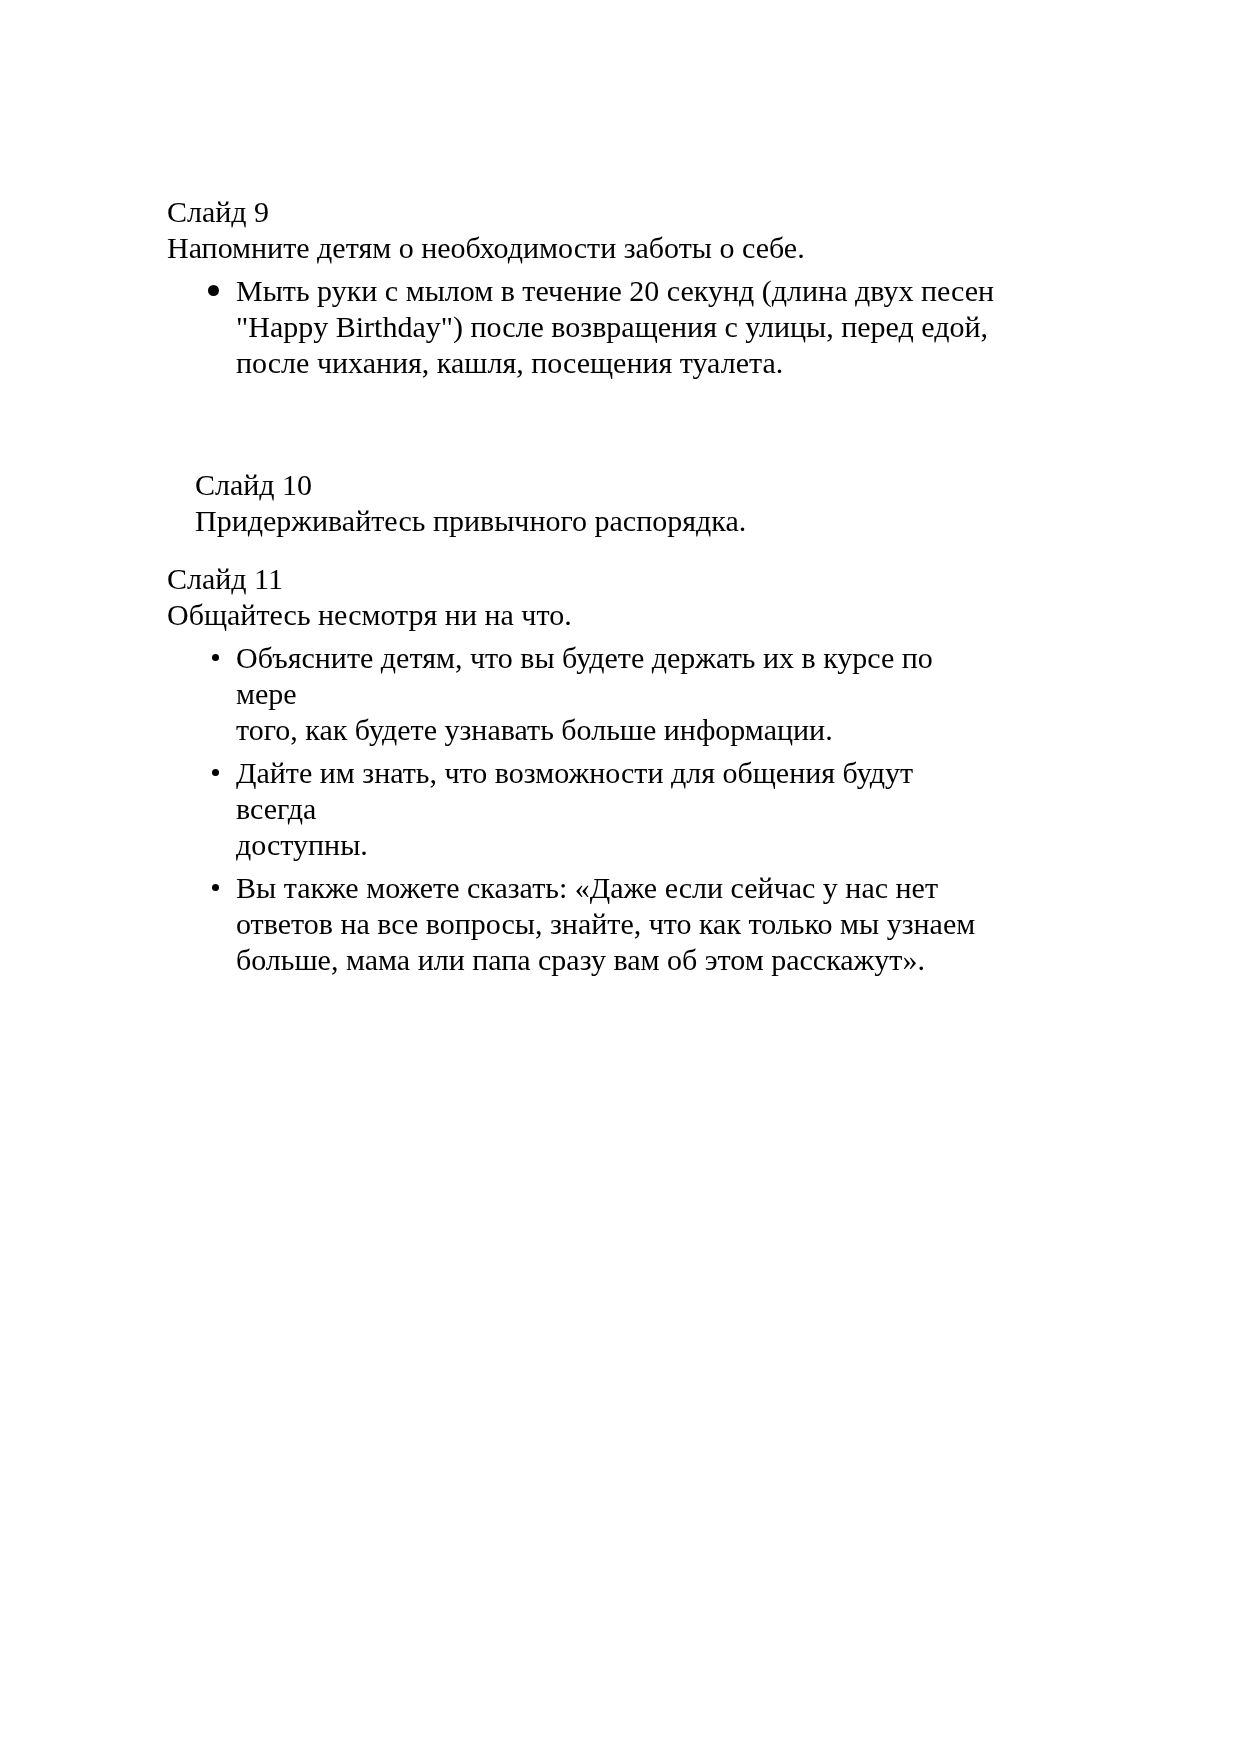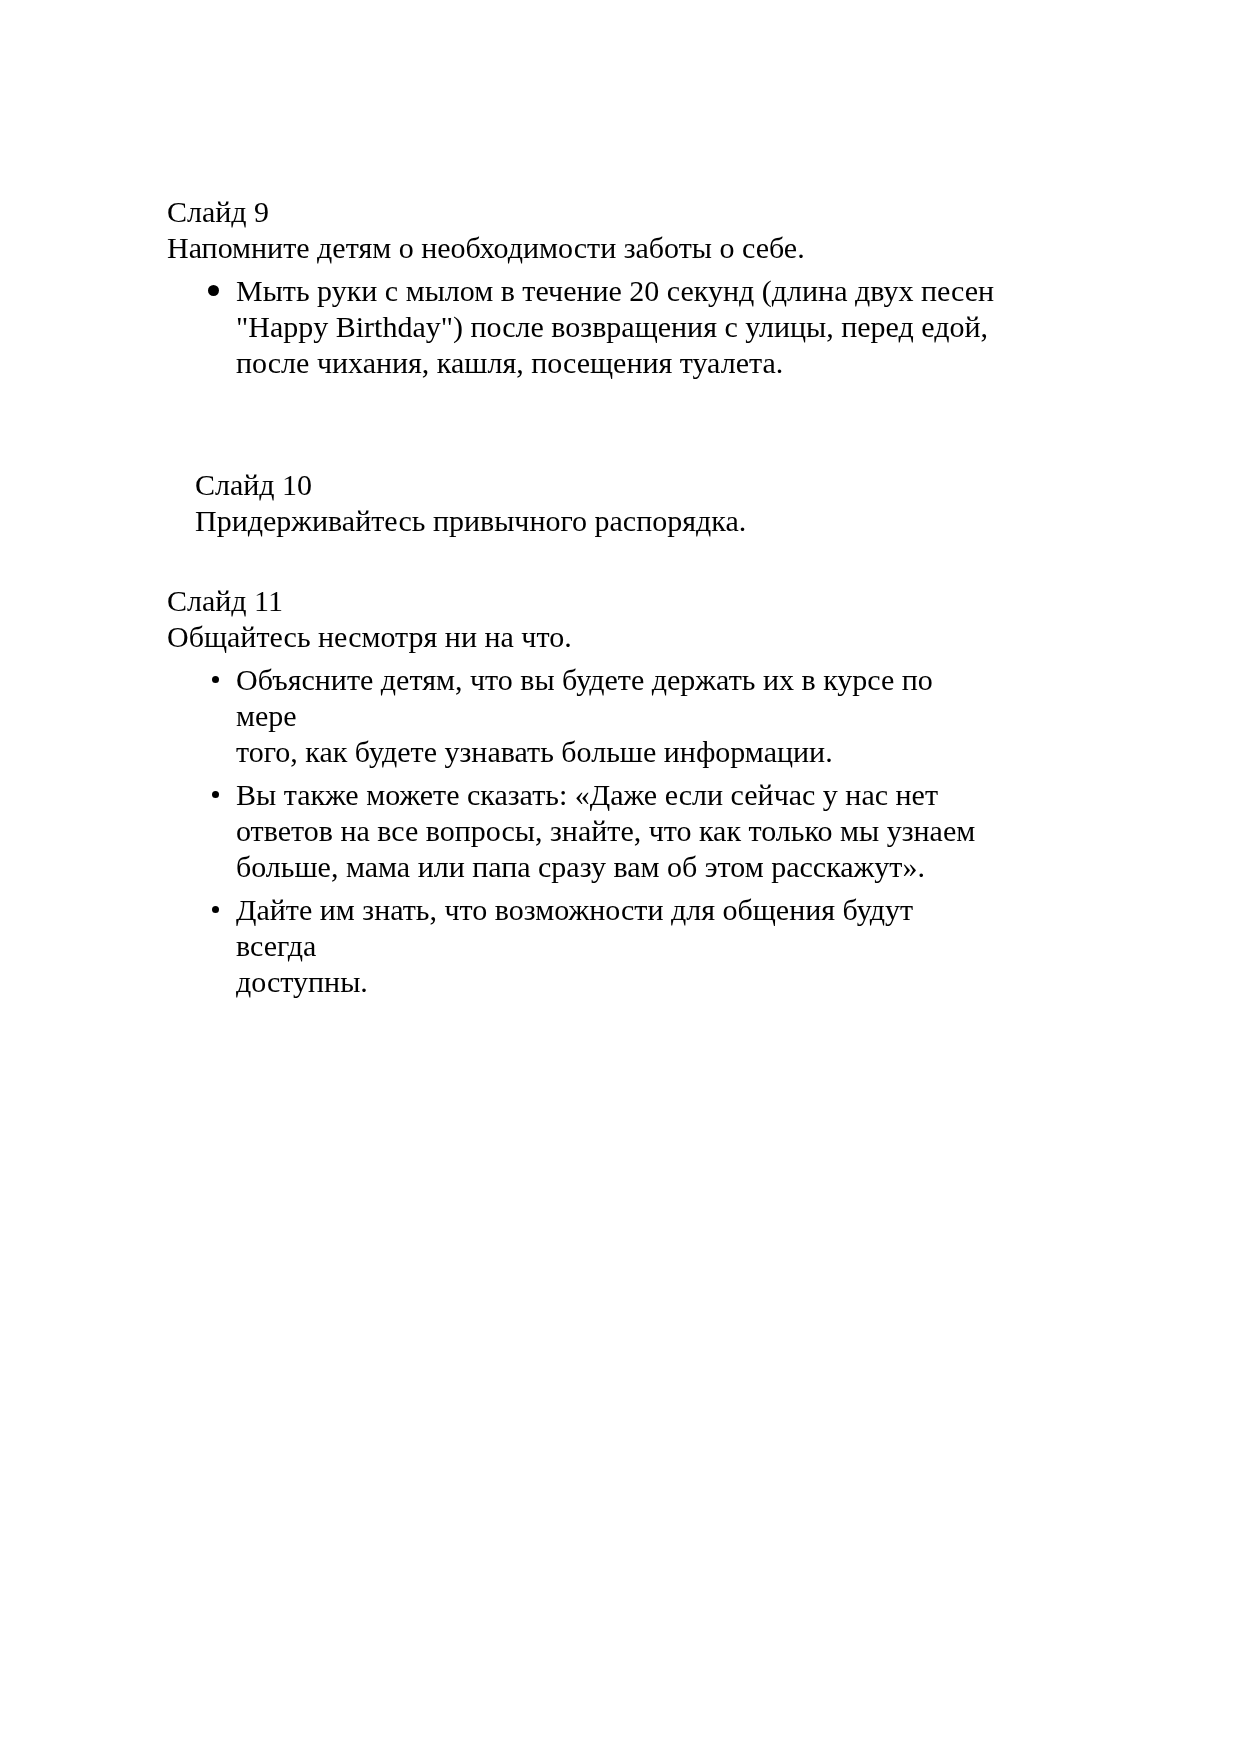--- a/index.html
+++ b/index.html
@@ -52,21 +52,21 @@
     left: -28px;
     top: 12px;
   }
   .bullets--small .marker {
     width: 7px;
     height: 7px;
     left: -24px;
     top: 14px;
   }
   .section--s10 { margin-top: 86px; margin-left: 28px; }
-  .section--s11 { margin-top: 44px; }
+  .section--s11 { margin-top: 22px; }
 </style>
 </head>
 <body>
 
 <div class="page">
 
   <div class="section section--s9">
     <p class="heading">Слайд 9</p>
     <p class="intro">Напомните детям о необходимости заботы о себе.</p>
     <ul class="bullets bullets--large">
@@ -90,25 +90,25 @@
     <p class="heading">Слайд 11</p>
     <p class="intro">Общайтесь несмотря ни на что.</p>
     <ul class="bullets bullets--small">
       <li>
           <span class="marker"></span>
           <span class="li-text">Объясните детям, что вы будете держать их в курсе по мере
 того, как будете узнавать больше информации.</span>
         </li>
       <li>
           <span class="marker"></span>
+          <span class="li-text">Дайте им знать, что возможности для общения будут всегда
+доступны.</span>
+        </li>
+      <li>
+          <span class="marker"></span>
           <span class="li-text">Вы также можете сказать: «Даже если сейчас у нас нет
 ответов на все вопросы, знайте, что как только мы узнаем
 больше, мама или папа сразу вам об этом расскажут».</span>
-        </li>
-      <li>
-          <span class="marker"></span>
-          <span class="li-text">Дайте им знать, что возможности для общения будут всегда
-доступны.</span>
         </li>
     </ul>
   </div>
 
 </div>
 
 </body></html>

